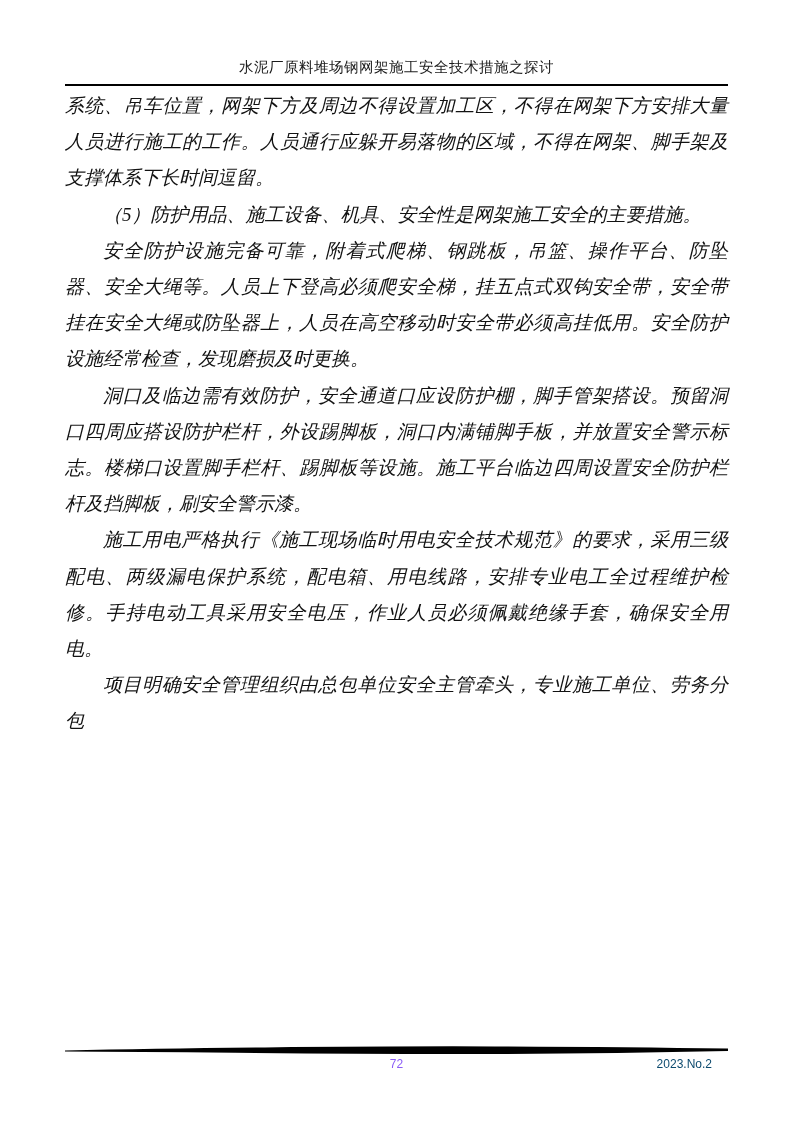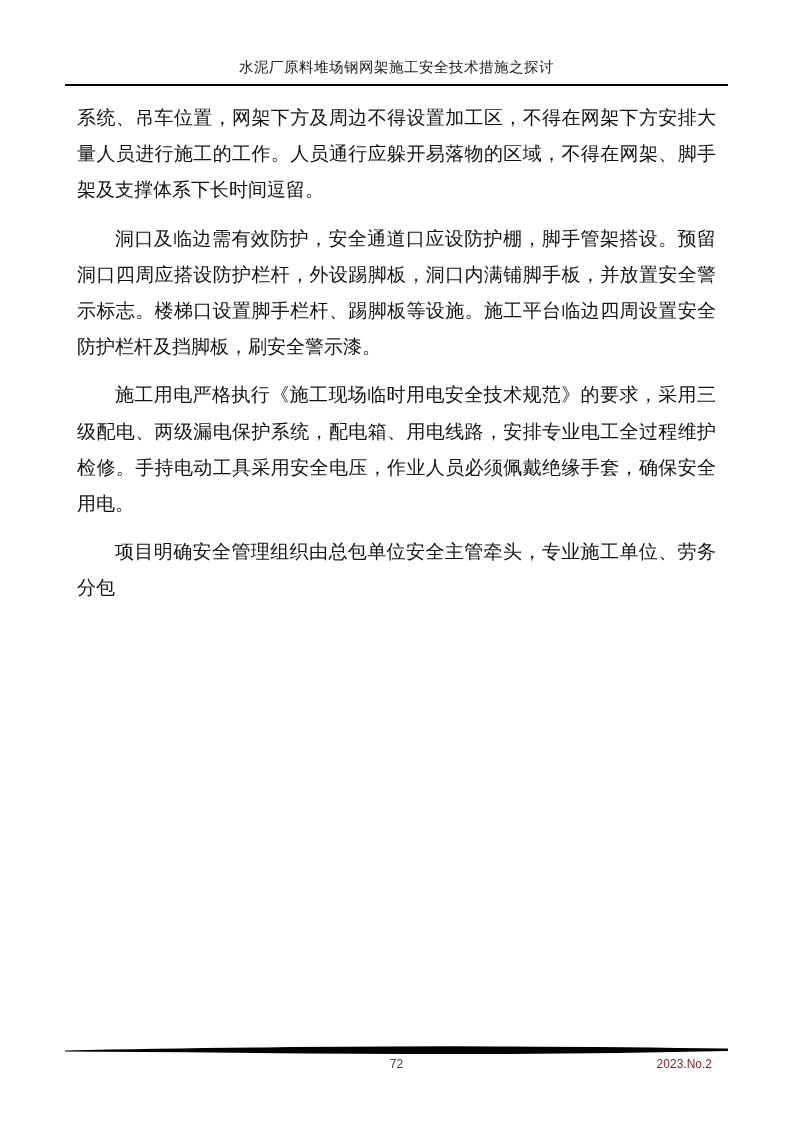--- a/index.html
+++ b/index.html
@@ -39,59 +39,61 @@
     position: absolute;
     top: 88px;
     left: 65px;
     width: 663px;
     font-size: 19px;
     line-height: 36.2px;
     text-align: justify;
     text-justify: inter-ideograph;
     color: #121212;
   }
-  .para { margin: 12px; }
+  .para { margin: 0; font-style: italic; }
   .para.indent { text-indent: 2em; }
   .footer-rule {
     position: absolute;
     top: 1045px;
     left: 65px;
     width: 663px;
     height: 12px;
   }
   .footer-page-num {
     position: absolute;
     top: 1057px;
     left: 65px;
     width: 663px;
     text-align: center;
     font-size: 12px;
     font-family: "Liberation Sans", "DejaVu Sans", sans-serif;
-    color: #404040;
+    color: #8b5cf6;
   }
   .footer-issue {
     position: absolute;
     top: 1057px;
     right: 65px;
     font-size: 12px;
     font-family: "Liberation Sans", "DejaVu Sans", sans-serif;
-    color: #7f1d1d;
+    color: #0c4a6e;
   }
 </style>
 </head>
 <body>
 
 <div class="page">
 
   <div class="header-title">水泥厂原料堆场钢网架施工安全技术措施之探讨</div>
 
   <div class="header-rule"></div>
 
   <div class="body-text">
       <p class="para">系统、吊车位置，网架下方及周边不得设置加工区，不得在网架下方安排大量人员进行施工的工作。人员通行应躲开易落物的区域，不得在网架、脚手架及支撑体系下长时间逗留。</p>
+      <p class="para indent">（5）防护用品、施工设备、机具、安全性是网架施工安全的主要措施。</p>
+      <p class="para indent">安全防护设施完备可靠，附着式爬梯、钢跳板，吊篮、操作平台、防坠器、安全大绳等。人员上下登高必须爬安全梯，挂五点式双钩安全带，安全带挂在安全大绳或防坠器上，人员在高空移动时安全带必须高挂低用。安全防护设施经常检查，发现磨损及时更换。</p>
       <p class="para indent">洞口及临边需有效防护，安全通道口应设防护棚，脚手管架搭设。预留洞口四周应搭设防护栏杆，外设踢脚板，洞口内满铺脚手板，并放置安全警示标志。楼梯口设置脚手栏杆、踢脚板等设施。施工平台临边四周设置安全防护栏杆及挡脚板，刷安全警示漆。</p>
       <p class="para indent">施工用电严格执行《施工现场临时用电安全技术规范》的要求，采用三级配电、两级漏电保护系统，配电箱、用电线路，安排专业电工全过程维护检修。手持电动工具采用安全电压，作业人员必须佩戴绝缘手套，确保安全用电。</p>
       <p class="para indent">项目明确安全管理组织由总包单位安全主管牵头，专业施工单位、劳务分包</p>
     </div>
 
   <svg class="footer-rule" viewBox="0 0 663 12" preserveAspectRatio="none" aria-hidden="true">
     <path d="M0,5.4 Q90,3.6 200,2.4 Q340,1.0 430,1.4 Q560,2.0 663,3.6
              L663,6.0 Q540,8.6 420,9.0 Q300,9.2 170,7.8 Q70,6.8 0,6.6 Z" fill="#000000"></path>
   </svg>
 

